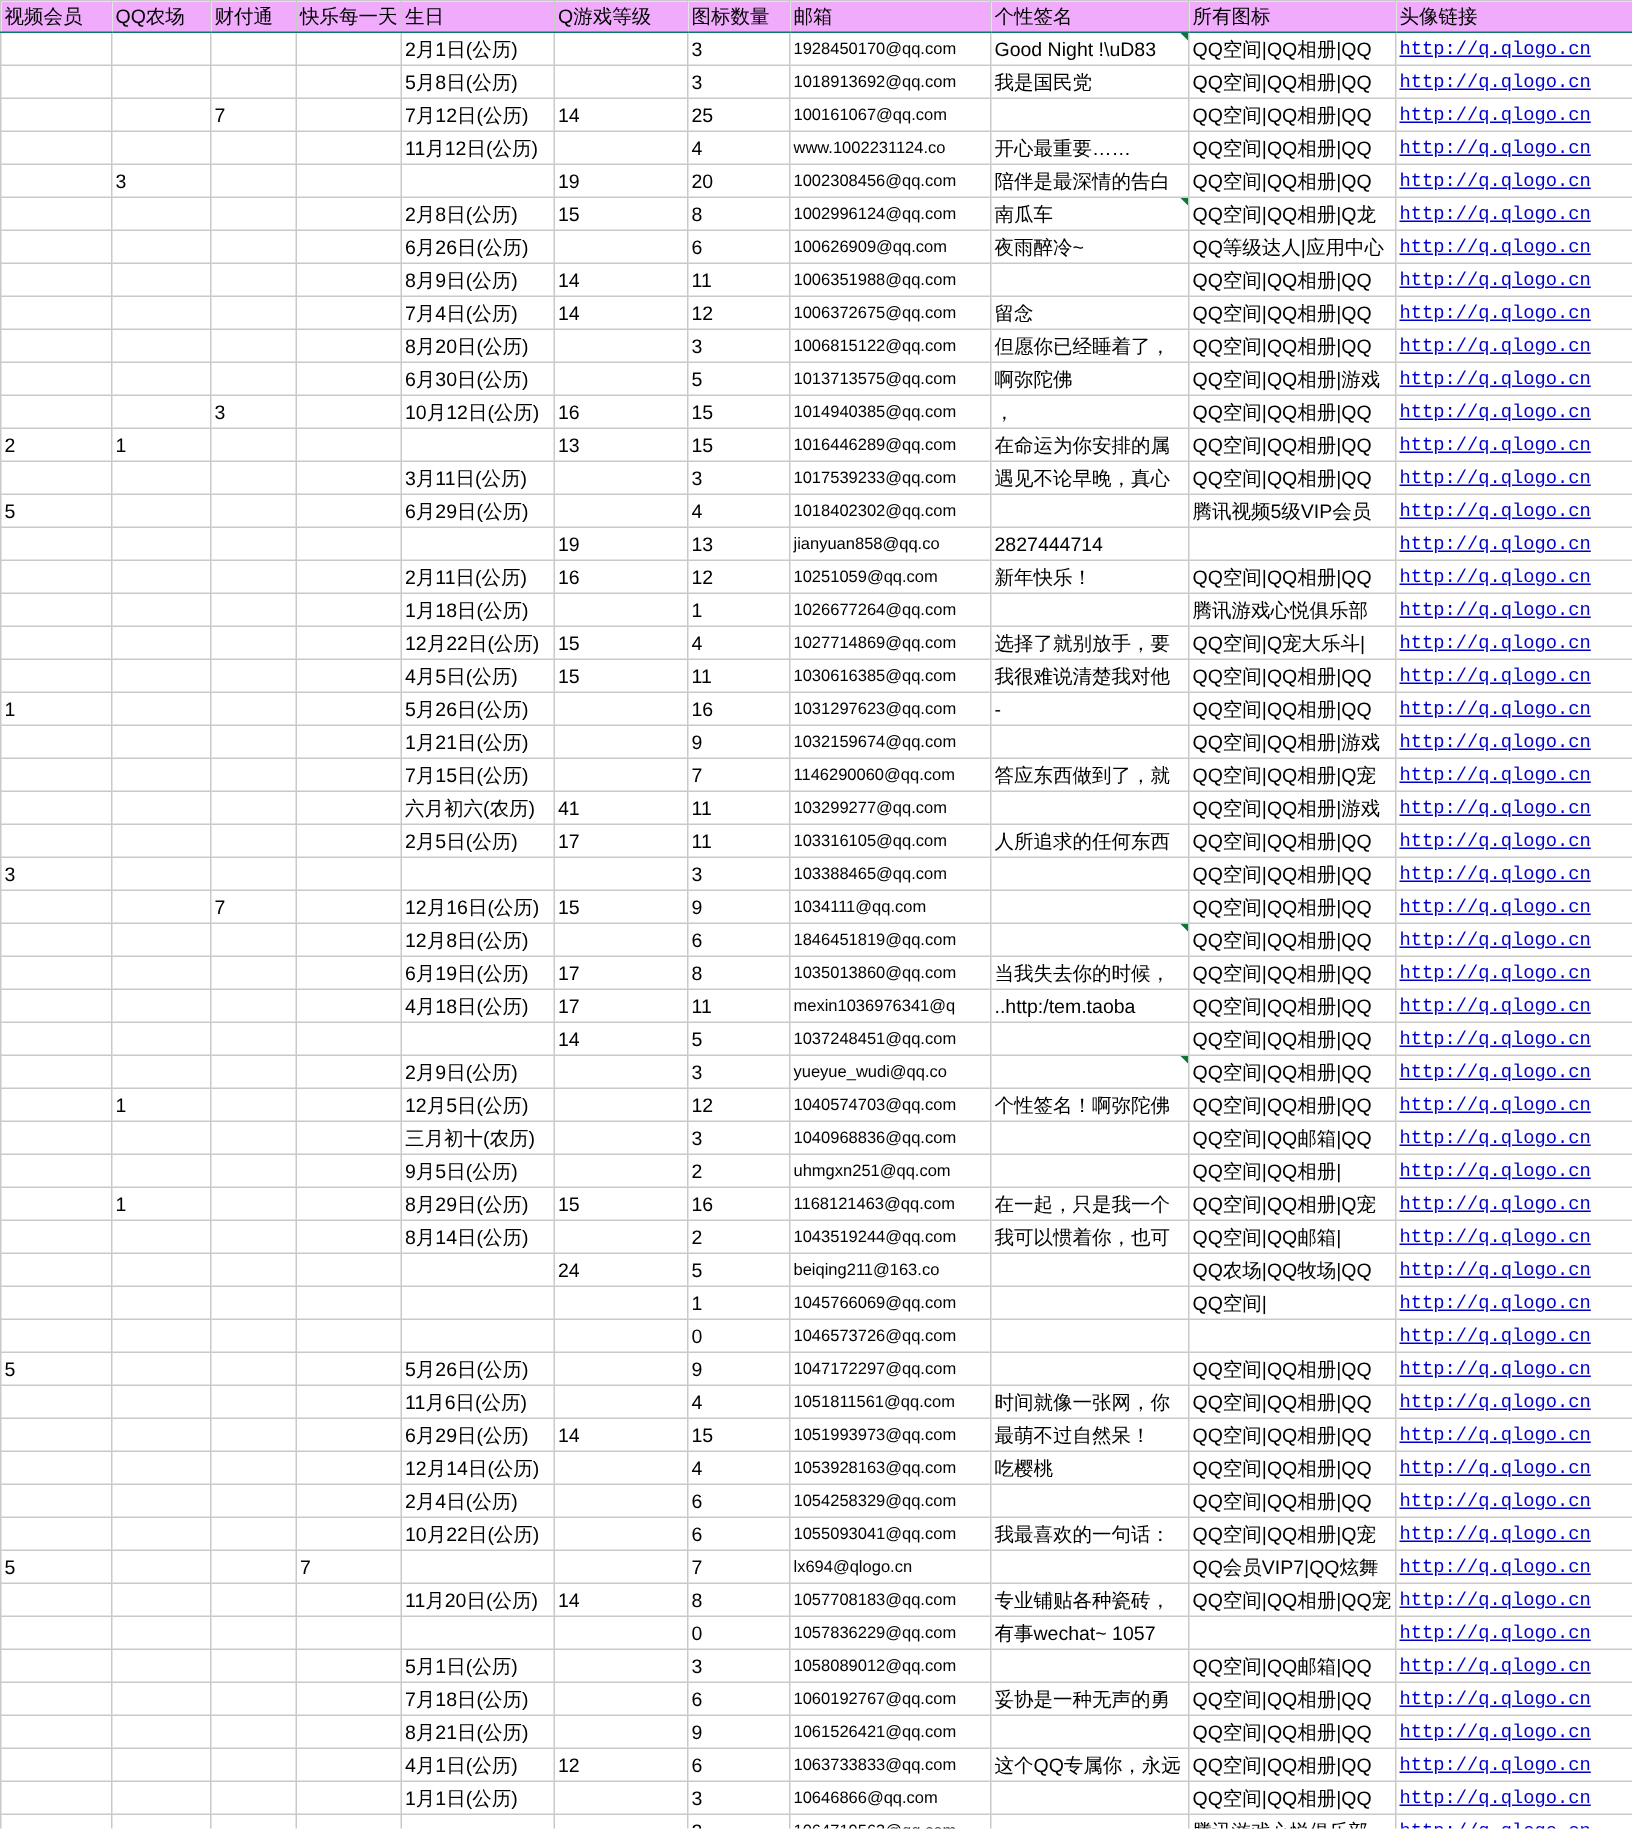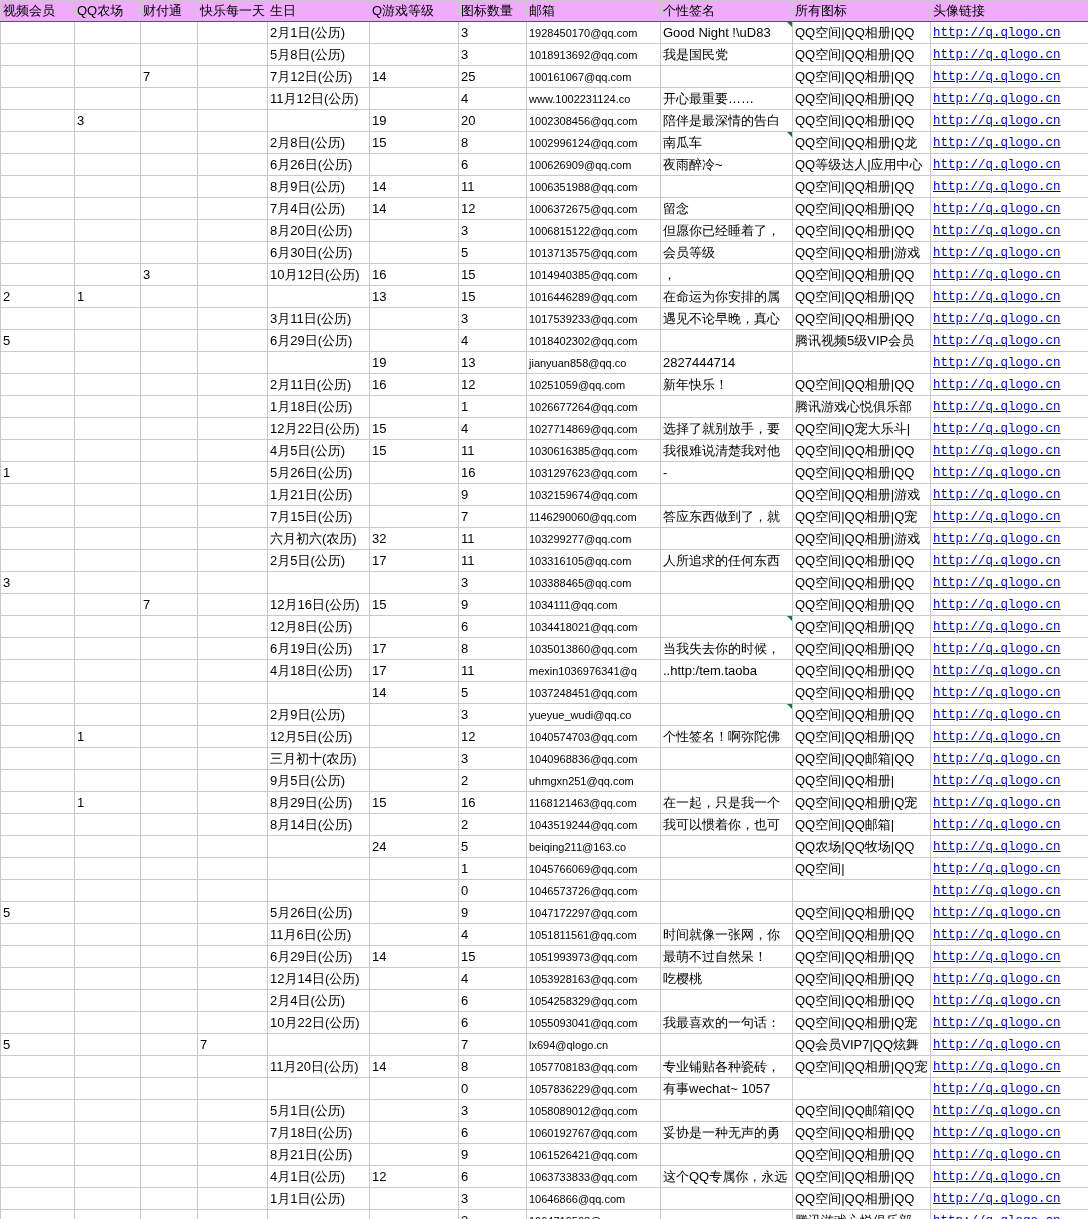--- a/index.html
+++ b/index.html
@@ -471,21 +471,21 @@
         <td>
           <span class="clip"></span>
         </td>
         <td>
           <span class="clip">5</span>
         </td>
         <td class="overflow cell-mono">
           <span class="clip">1013713575@qq.com</span>
         </td>
         <td class="overflow">
-          <span class="clip">会员等级</span>
+          <span class="clip">啊弥陀佛</span>
         </td>
         <td class="overflow">
           <span class="clip">QQ空间|QQ相册|游戏</span>
         </td>
         <td class="cell-link"><a href="#">http://q.qlogo.cn</a></td>
       </tr>
       <tr>
         <td>
           <span class="clip"></span>
         </td>
@@ -891,21 +891,21 @@
         <td>
           <span class="clip"></span>
         </td>
         <td>
           <span class="clip"></span>
         </td>
         <td class="overflow">
           <span class="clip">六月初六(农历)</span>
         </td>
         <td>
-          <span class="clip">32</span>
+          <span class="clip">41</span>
         </td>
         <td>
           <span class="clip">11</span>
         </td>
         <td class="overflow cell-mono">
           <span class="clip">103299277@qq.com</span>
         </td>
         <td class="overflow">
           <span class="clip"></span>
         </td>
@@ -1029,21 +1029,21 @@
         <td class="overflow">
           <span class="clip">12月8日(公历)</span>
         </td>
         <td>
           <span class="clip"></span>
         </td>
         <td>
           <span class="clip">6</span>
         </td>
         <td class="overflow cell-mono">
-          <span class="clip">1034418021@qq.com</span>
+          <span class="clip">1846451819@qq.com</span>
         </td>
         <td class="overflow">
           <span class="clip"></span>
           <span class="note-mark"></span>
         </td>
         <td class="overflow">
           <span class="clip">QQ空间|QQ相册|QQ</span>
         </td>
         <td class="cell-link"><a href="#">http://q.qlogo.cn</a></td>
       </tr>

